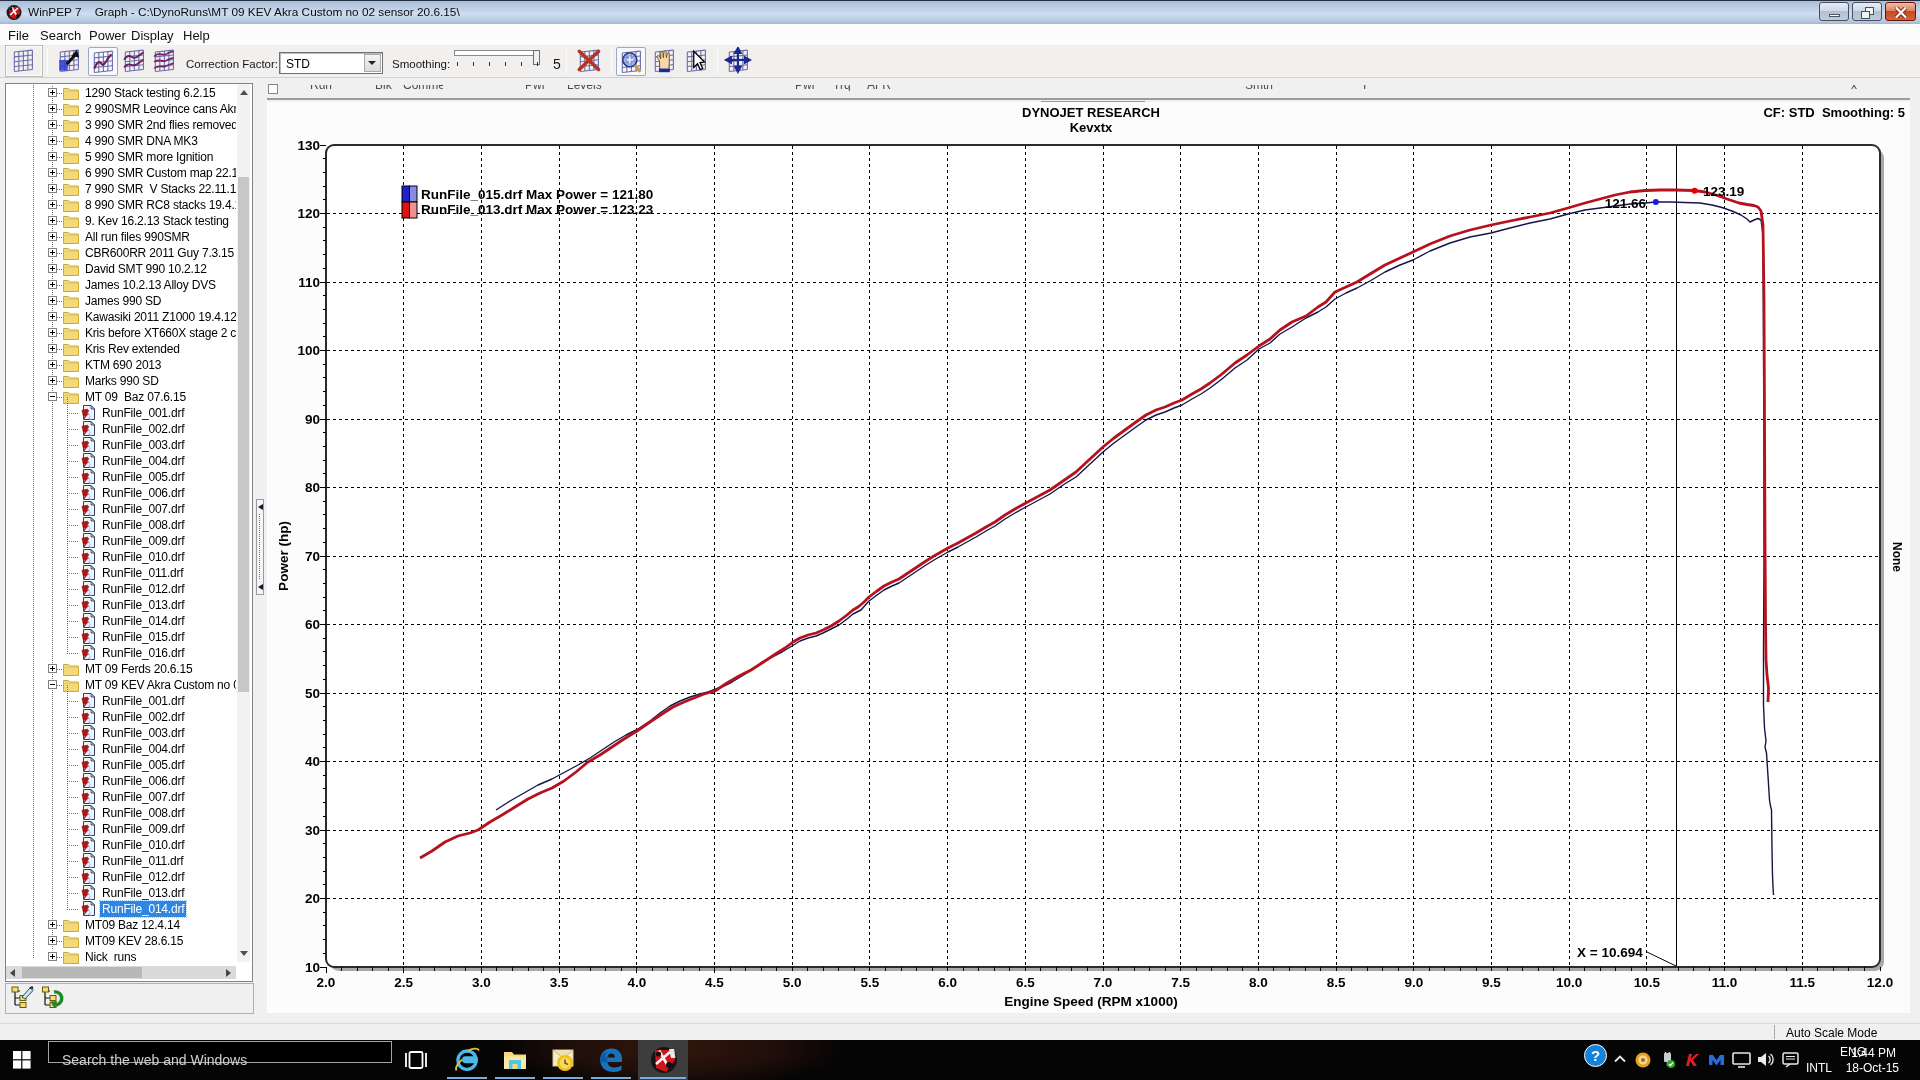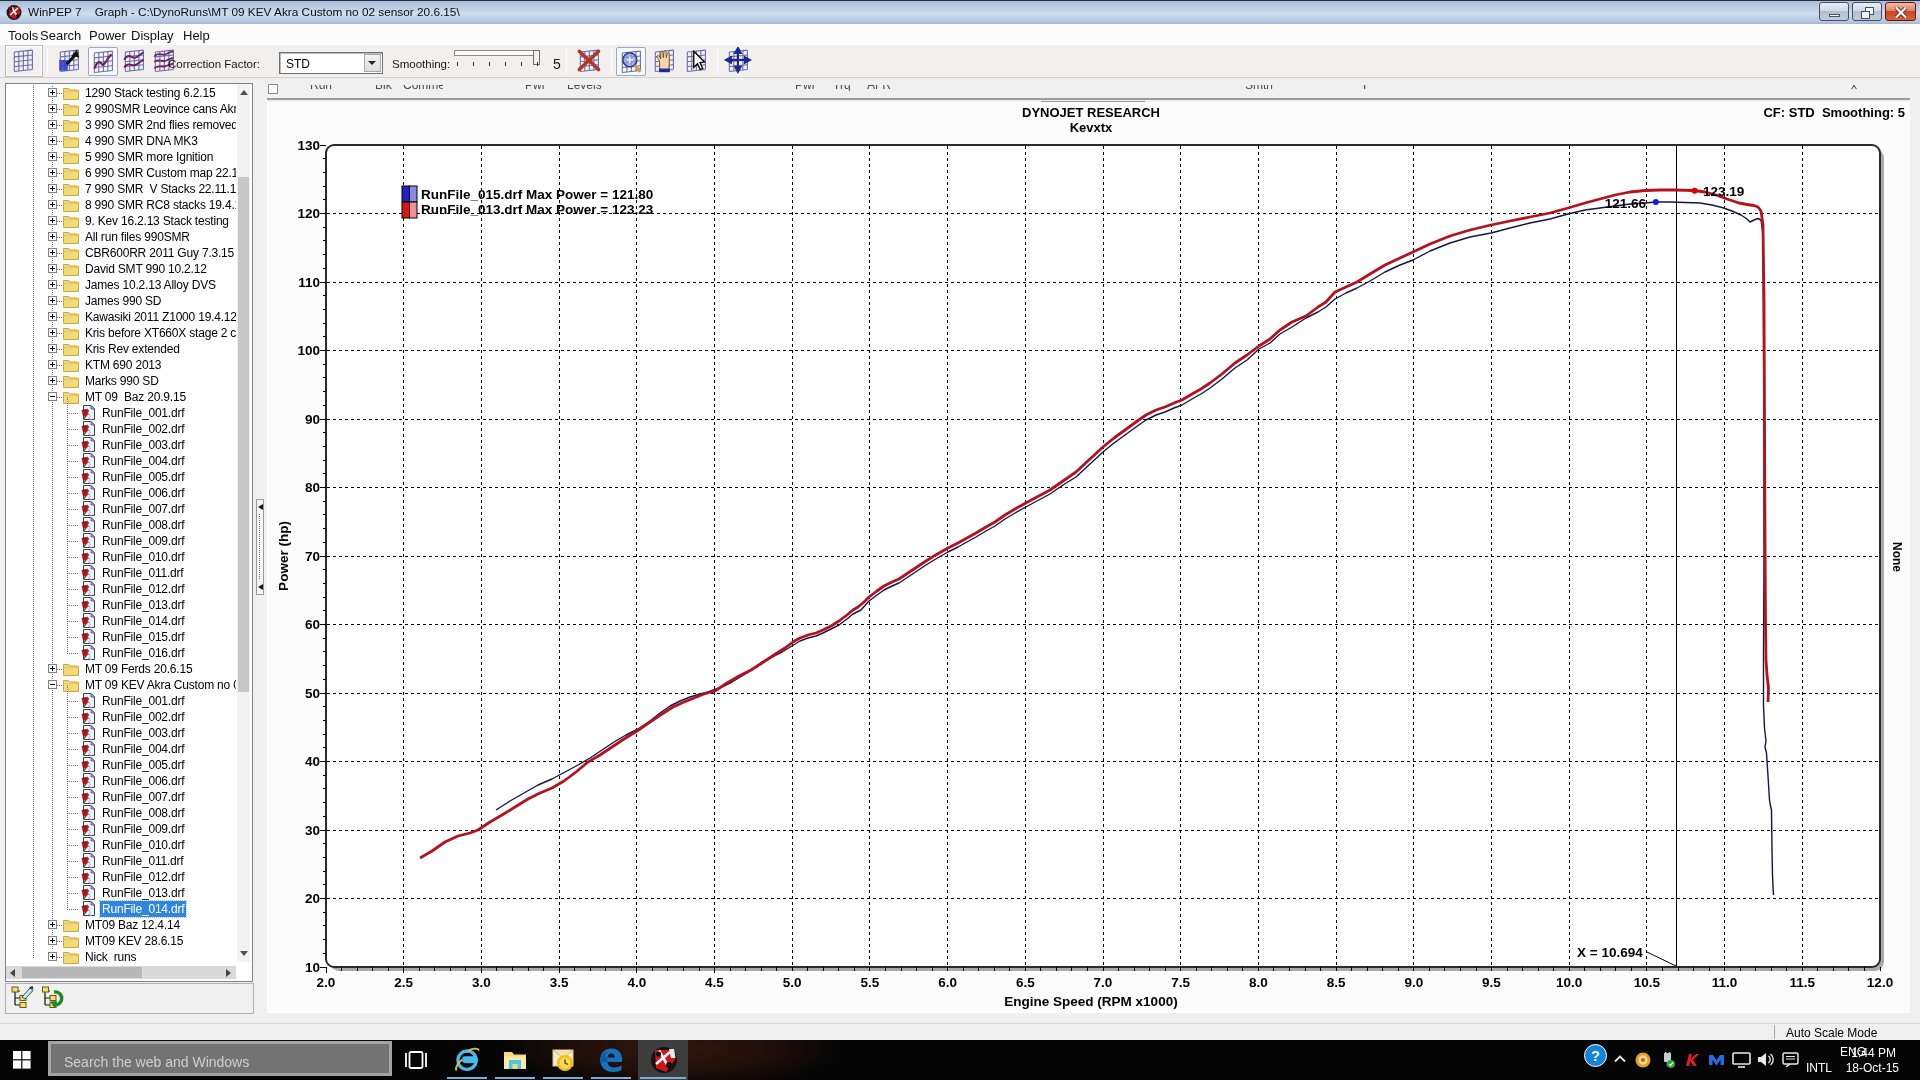--- a/index.html
+++ b/index.html
@@ -49,21 +49,21 @@
 #hsplit{left:1041px;top:101px;width:104px;height:8px;background:#f5f5f5;border:1px solid #9a9a9a;}
 #vsplit{left:256px;top:499px;width:8px;height:96px;background:#f5f5f5;border:1px solid #9a9a9a;}
 .tri-up{position:absolute;width:0;height:0;border-left:3.5px solid transparent;border-right:3.5px solid transparent;border-bottom:5px solid #14142e;}
 .tri-left{position:absolute;width:0;height:0;border-top:3.5px solid transparent;border-bottom:3.5px solid transparent;border-right:5px solid #14142e;}
 
 #statusbar{left:0;top:1023px;width:1920px;height:17px;background:#f0f0f0;border-top:1px solid #dadada;}
 #statustxt{left:1786px;top:1026px;font-size:12px;color:#000;}
 
 #taskbar{left:0;top:1040px;width:1920px;height:40px;background:#050505;}
 #tkglow{left:430px;top:1040px;width:440px;height:40px;background:radial-gradient(ellipse 230px 55px at 55% 20%,#3a1a0e 0%,#24100a 45%,rgba(8,4,2,0) 75%);opacity:0.85;}
-#searchbox{left:48px;top:1041px;width:344px;height:35px;background:#737373;border:3px solid #a3a3a3;}
+#searchbox{left:48px;top:1041px;width:344px;height:22px;background:#000000;border:1px solid #a3a3a3;}
 #searchtxt{left:13px;top:10px;font-size:14px;color:#cfcfcf;}
 .slot{position:absolute;top:1040px;width:46px;height:40px;}
 .underline{position:absolute;top:1077px;height:2px;background:#76aee0;}
 .traytxt{position:absolute;font-size:12px;color:#fff;white-space:nowrap;}
 </style></head><body>
 
 <div id="titlebar" class="abs"></div>
 <svg class="abs" style="left:6px;top:4px" width="17" height="17" viewBox="0 0 17 17">
     <circle cx="8" cy="8.5" r="7.5" fill="#1c1c1c"></circle>
     <path d="M3 3 L13 3 L14 9 L9 15 L4 13 Z" fill="#cf1318"></path>
@@ -79,21 +79,21 @@
     <div class="abs" style="left:12px;top:4px;width:9px;height:8px;border:1px solid #474f5c;background:#eef2f7;"></div>
     <div class="abs" style="left:8px;top:8px;width:9px;height:8px;border:1px solid #474f5c;background:#eef2f7;"></div>
   </div>
 <div id="btncls" class="abs winbtn">
     <svg class="abs" style="left:9px;top:4px" width="12" height="11" viewBox="0 0 12 11">
       <path d="M1.5 1 L10.5 10 M10.5 1 L1.5 10" stroke="#7e2615" stroke-width="4" stroke-linecap="round"></path>
       <path d="M1.5 1 L10.5 10 M10.5 1 L1.5 10" stroke="#fff" stroke-width="2.2" stroke-linecap="round"></path>
     </svg>
   </div>
 <div id="menubar" class="abs"></div>
-<div class="abs mitem" style="left:8px">Tools</div>
+<div class="abs mitem" style="left:8px">File</div>
 <div class="abs mitem" style="left:40px">Search</div>
 <div class="abs mitem" style="left:89px">Power</div>
 <div class="abs mitem" style="left:131px">Display</div>
 <div class="abs mitem" style="left:183px">Help</div>
 <div id="toolbar" class="abs"></div>
 <div class="abs" style="left:6px;top:46px;width:36px;height:30px;border:1px solid #fdfdfd;box-shadow:0 0 0 1px #bdbcbb;"></div>
 <div class="tbtn " style="left:9px"><svg width="30" height="28" viewBox="0 0 26 26">
       <g stroke="#6a6aa8" stroke-width="1" fill="none" transform="translate(1,2) skewY(-6)">
         <line x1="3.0" y1="3" x2="3.0" y2="21"></line>
         <line x1="7.2" y1="3" x2="7.2" y2="21"></line>
@@ -166,21 +166,21 @@
         <line x1="3" y1="3.0" x2="19.8" y2="3.0"></line>
         <line x1="3" y1="7.5" x2="19.8" y2="7.5"></line>
         <line x1="3" y1="12.0" x2="19.8" y2="12.0"></line>
         <line x1="3" y1="16.5" x2="19.8" y2="16.5"></line>
         <line x1="3" y1="21.0" x2="19.8" y2="21.0"></line>
       </g>
       <path d="M3 9 C6 4,10 8,13 7 C16 6,18 4,21 4" stroke="#7a2468" stroke-width="1.6" fill="none"></path>
       <path d="M3 14 C6 10,10 14,13 13 C16 12,18 10,21 10" stroke="#7a2468" stroke-width="1.6" fill="none"></path>
       <path d="M3 20 C6 16,10 19,13 18 C16 17,18 16,21 15" stroke="#7a2468" stroke-width="1.6" fill="none"></path>
     </svg></div>
-<div class="tlabel" style="left:168px;top:58px">Correction Factor:</div>
+<div class="tlabel" style="left:186px;top:58px">Correction Factor:</div>
 <div id="combo" class="abs">
     <div class="ctext">STD</div>
     <div class="cbtn"></div>
     <div class="arr"></div>
   </div>
 <div class="tlabel" style="left:392px;top:58px">Smoothing:</div>
 <div id="slider" class="abs">
     <div id="sgroove"></div>
     <div id="sthumb"></div>
 <div class="stick" style="left:3px"></div>
@@ -475,21 +475,21 @@
       </svg>
 <div class="trow abs" style="left:85px;top:374px">Marks 990 SD</div>
 <div class="hdot abs" style="left:57px;top:397px;width:7px"></div>
 <div class="texp abs" style="left:48px;top:392px">
         <i></i>
       </div>
 <svg class="abs" style="left:63px;top:390px" width="16" height="14" viewBox="0 0 16 14">
         <path d="M0.5 2.5 L5.5 2.5 L7 4 L15.5 4 L15.5 13.5 L0.5 13.5 Z" fill="#f3d977" stroke="#c9a93f" stroke-width="1"></path>
         <path d="M0.5 5.5 L15.5 5.5" stroke="#e8c95a" stroke-width="1"></path>
       </svg>
-<div class="trow abs" style="left:85px;top:390px">MT 09  Baz 20.9.15</div>
+<div class="trow abs" style="left:85px;top:390px">MT 09  Baz 07.6.15</div>
 <div class="hdot abs" style="left:67px;top:413px;width:11px"></div>
 <svg class="abs" style="left:81px;top:405px" width="15" height="15" viewBox="0 0 15 15">
         <path d="M2.5 0.5 L10 0.5 L13.5 4 L13.5 14.5 L2.5 14.5 Z" fill="#eef3fb" stroke="#37415f" stroke-width="1"></path>
         <path d="M10 0.5 L10 4 L13.5 4 Z" fill="#b8c8e2" stroke="#37415f" stroke-width="0.8"></path>
         <path d="M7 9 l2.5 2 -2 2.5 3 0.8" fill="none" stroke="#aab8d8" stroke-width="1"></path>
         <path d="M1 5.2 L6.5 4.2 L7.8 6.2 L5.2 8.8 L7.4 8.6 L3 13.8 L4.2 10.4 L2.2 10.8 Z" fill="#b01810" stroke="#6d0a06" stroke-width="0.6"></path>
       </svg>
 <div class="trow abs" style="left:102px;top:406px">RunFile_001.drf</div>
 <div class="hdot abs" style="left:67px;top:429px;width:11px"></div>
 <svg class="abs" style="left:81px;top:421px" width="15" height="15" viewBox="0 0 15 15">

